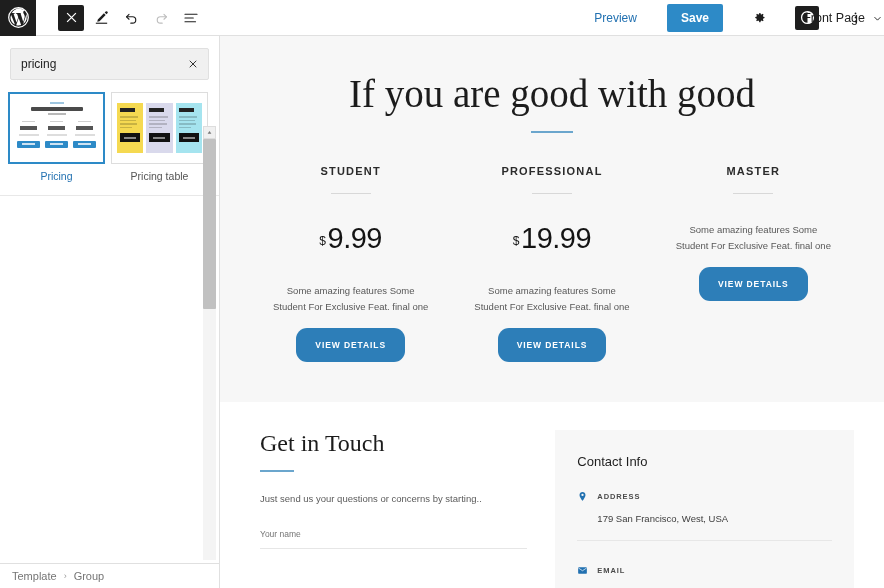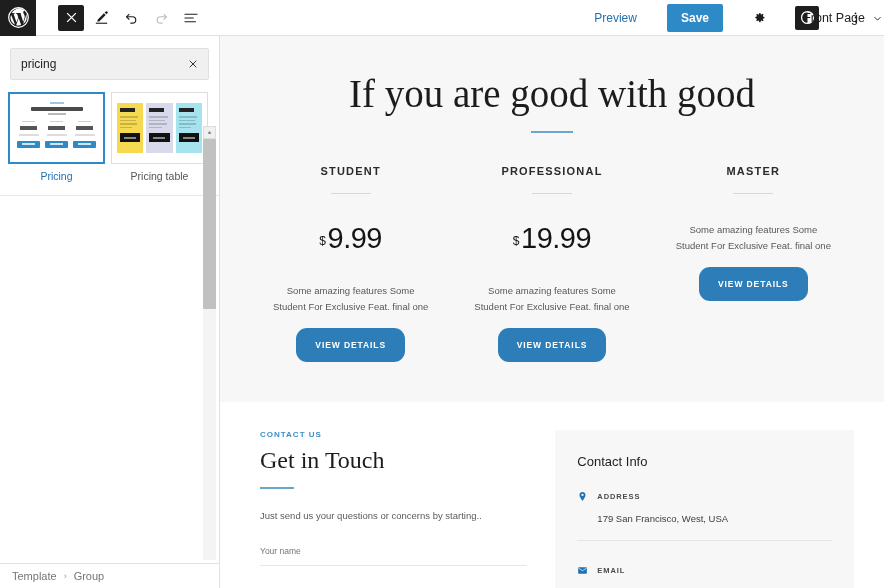--- a/index.html
+++ b/index.html
@@ -450,21 +450,20 @@
             <div class="tier-name">MASTER</div>
             <div class="tier-rule"></div>
             <div class="tier-desc">Some amazing features Some Student For Exclusive Feat. final one</div>
             <button class="tier-btn">VIEW DETAILS</button>
           </div>
         </div>
       </div>
 
       <div class="contact-section">
         <div class="contact-left">
-          <div class="contact-eyebrow">CONTACT US</div>
           <div class="contact-title">Get in Touch</div>
           <div class="hr-blue-left"></div>
           <div class="contact-sub">Just send us your questions or concerns by starting..</div>
 
           <div class="field">
             <input type="text" placeholder="Your name" style="">
           </div>
 
         </div>
 

